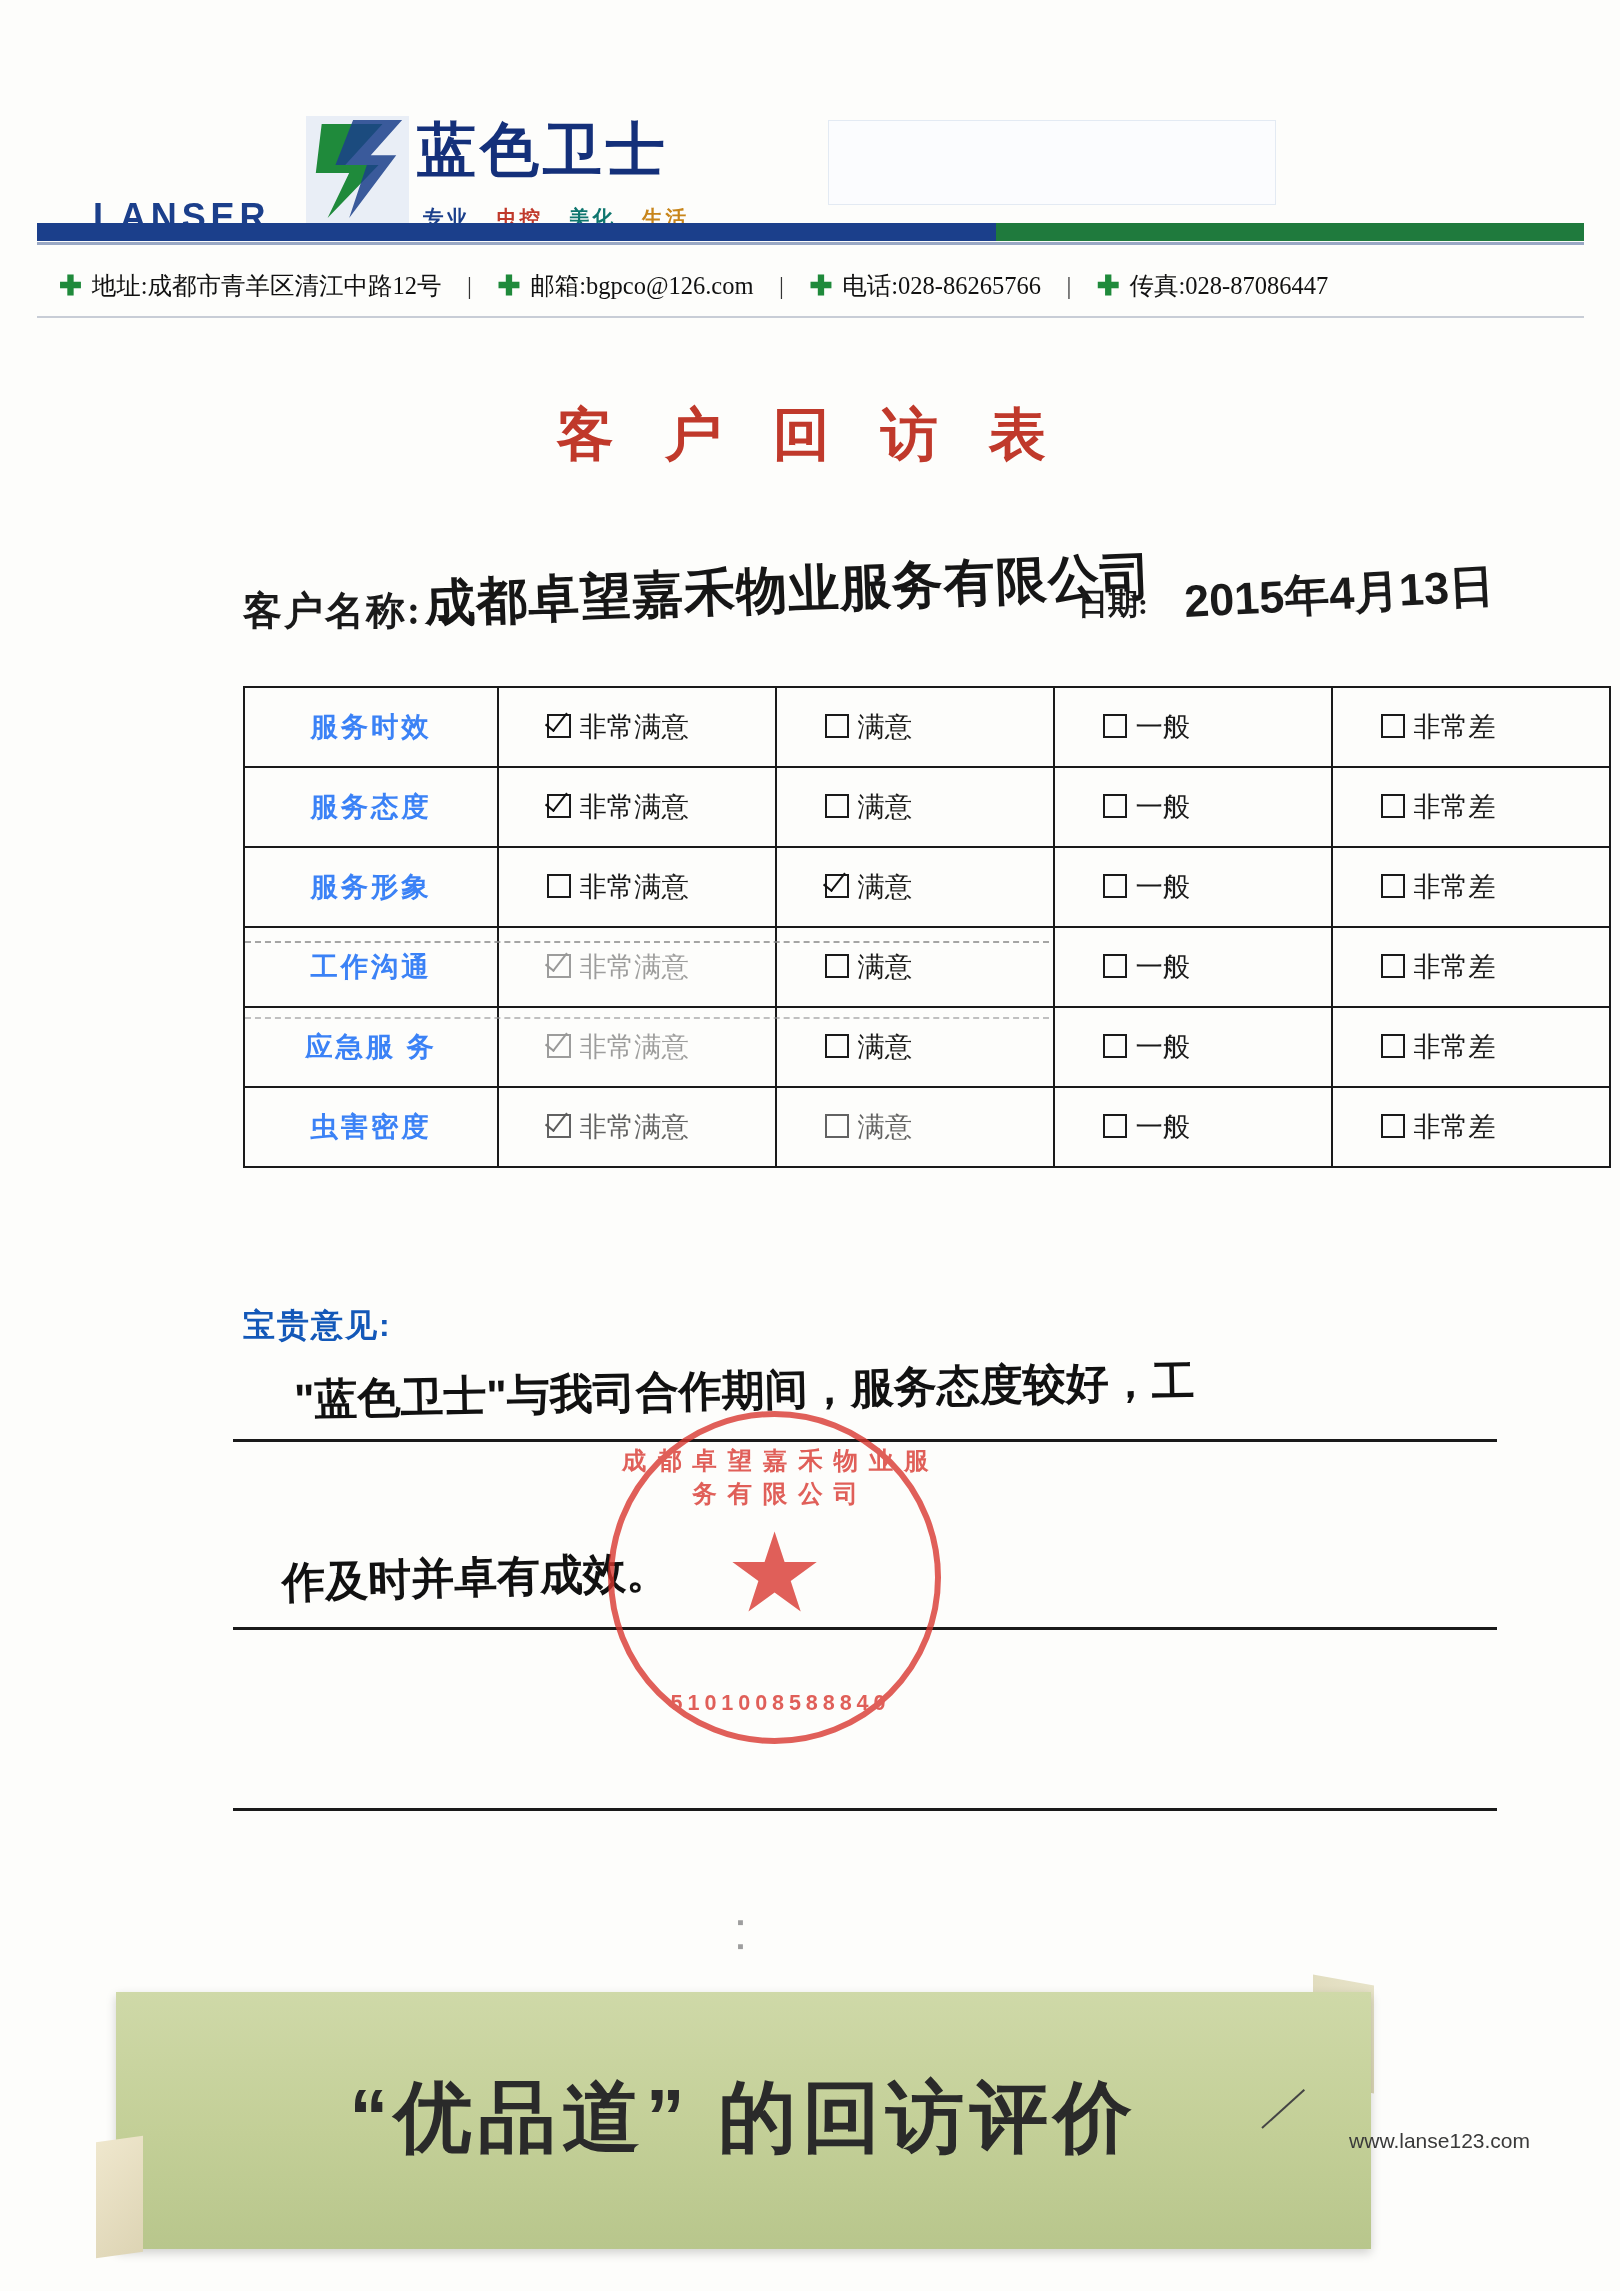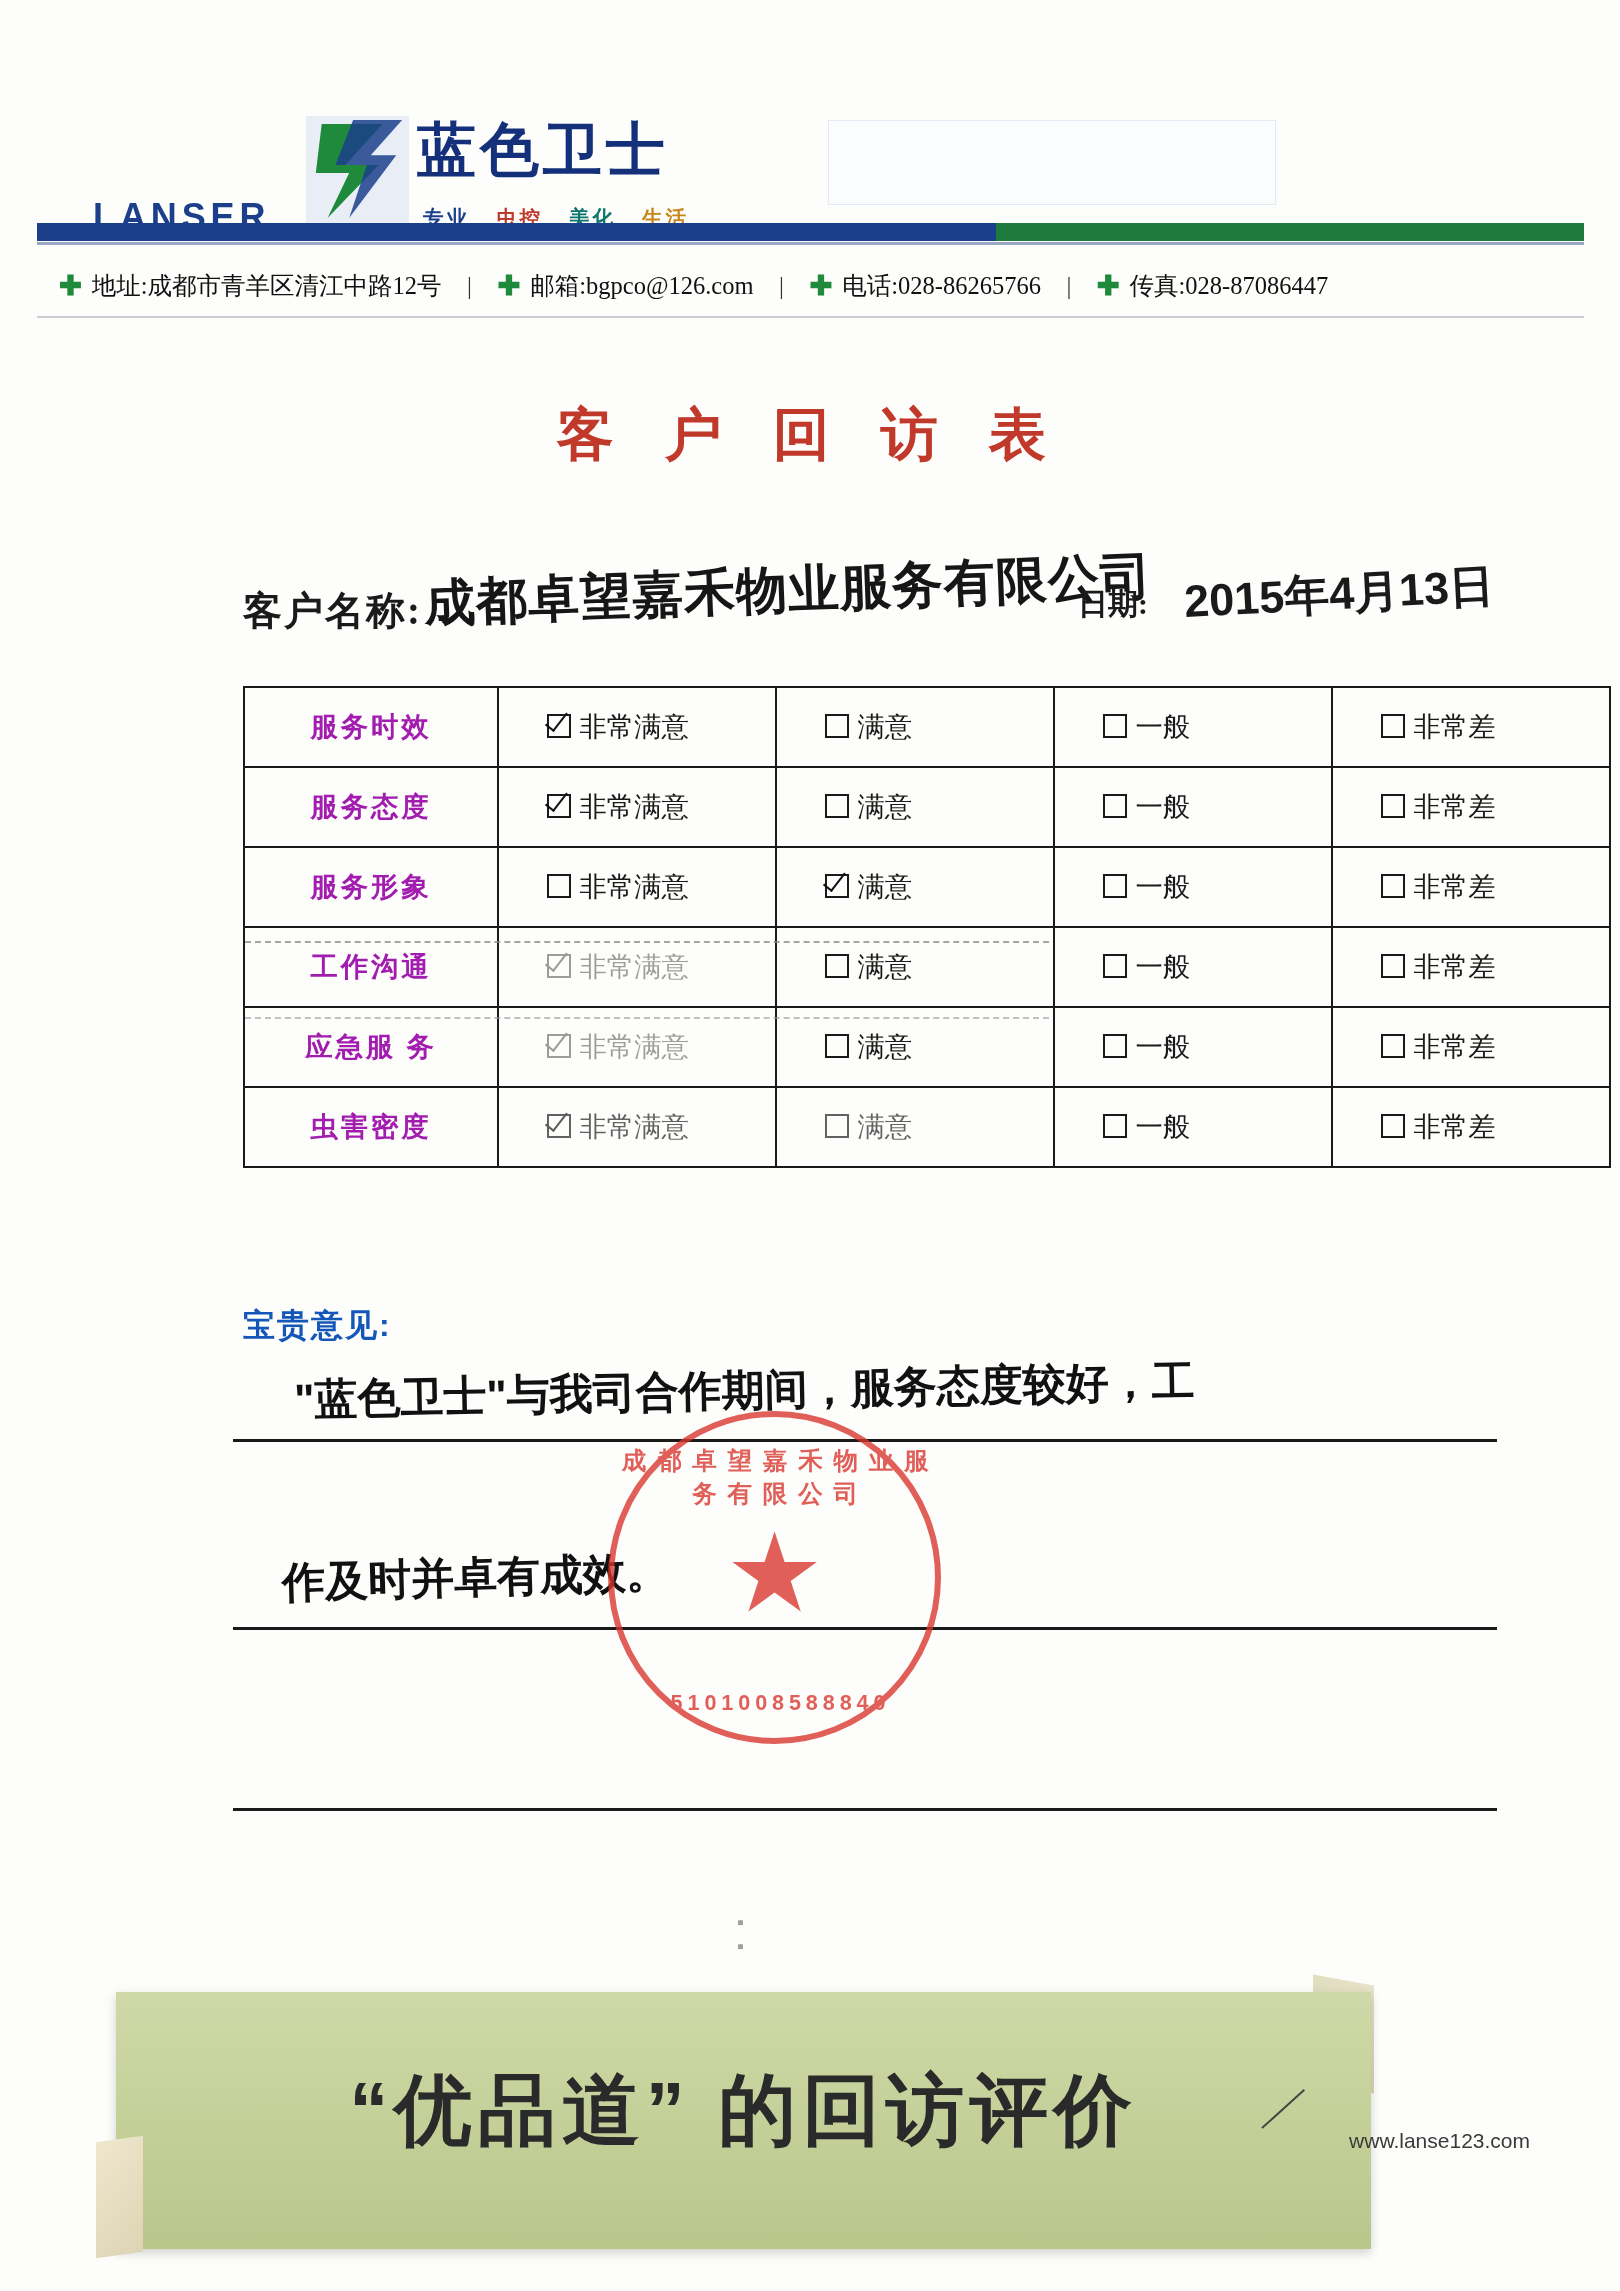--- a/index.html
+++ b/index.html
@@ -209,21 +209,21 @@
     table-layout: fixed;
   }
   .survey-table td {
     border: 2px solid #1a1a1a;
     height: 76px;
     font-size: 27.4px;
   }
   .cat-cell {
     width: 250px;
     text-align: center;
-    color: #a21caf;
+    color: #3b82f6;
     font-weight: bold;
     letter-spacing: 2.9px;
     font-family: "Liberation Sans", sans-serif;
     font-size: 28px;
     margin-top: 29px;
   }
   .opt-cell {
     width: 227px;
     padding-left: 48px;
     position: relative;
@@ -386,21 +386,21 @@
     left: 1313px;
     top: 1980px;
     width: 61px;
     height: 108px;
     background: linear-gradient(215deg, #e7e3c8 0%, #d6d1ae 100%);
     transform: skewY(10deg);
   }
   .banner-text {
     position: absolute;
     left: 0;
-    top: 67px;
+    top: 74px;
     width: 1255px;
     text-align: center;
     font-family: "Liberation Sans", sans-serif;
     font-size: 78px;
     font-weight: bold;
     color: #2a2a2a;
     letter-spacing: 5.9px;
   }
   .site-url {
     position: absolute;

